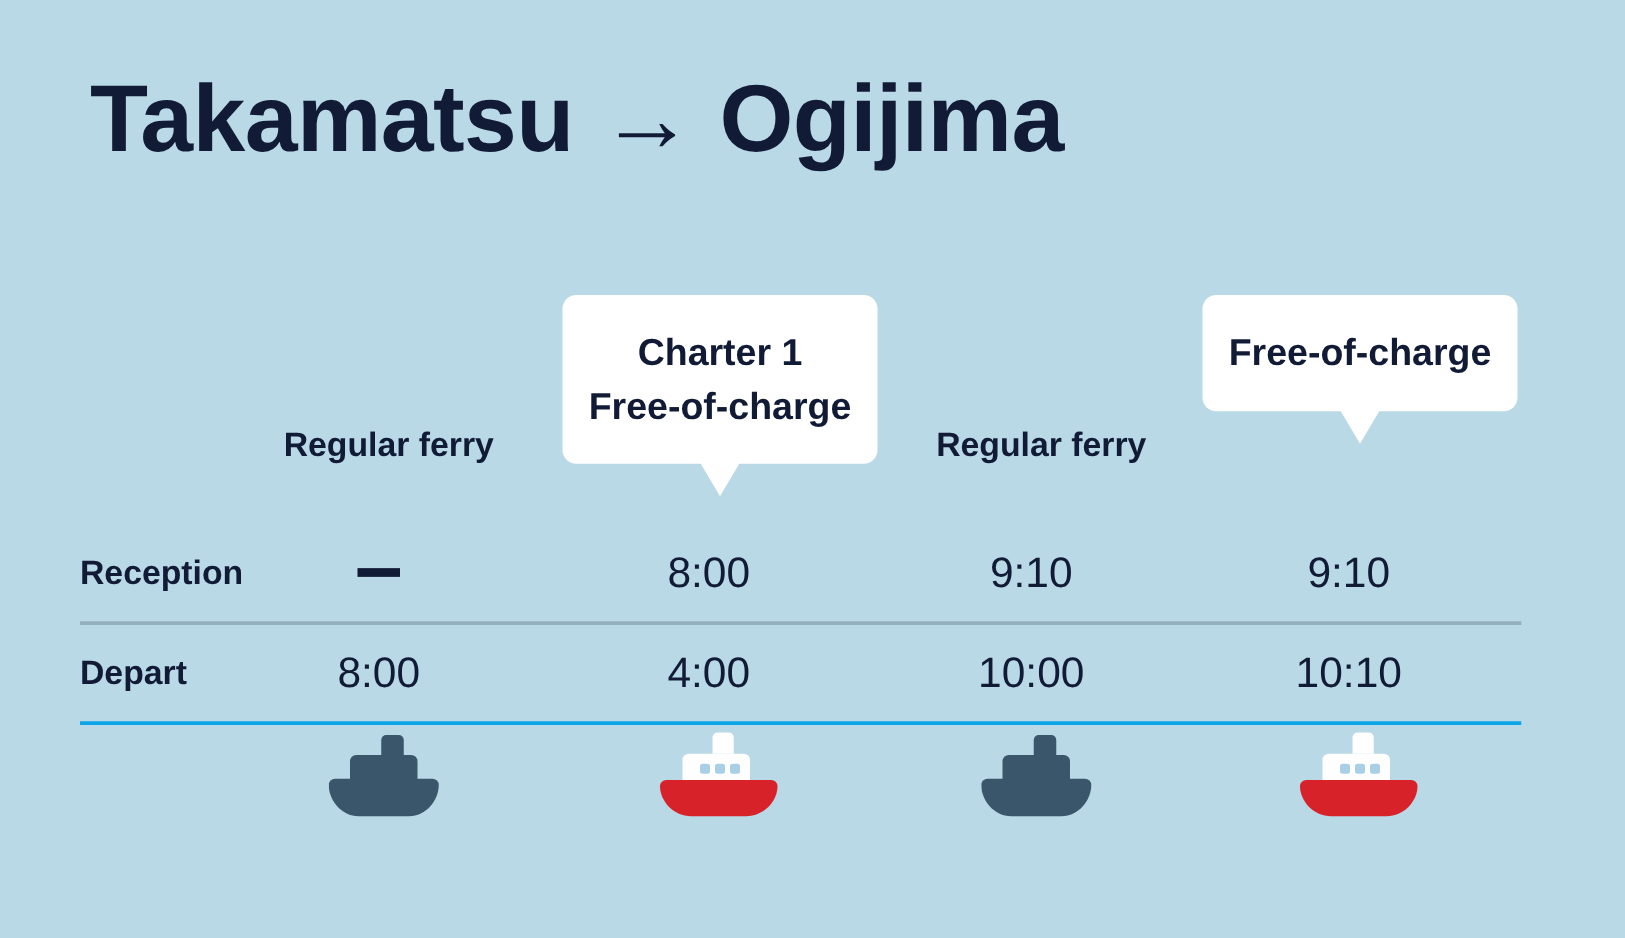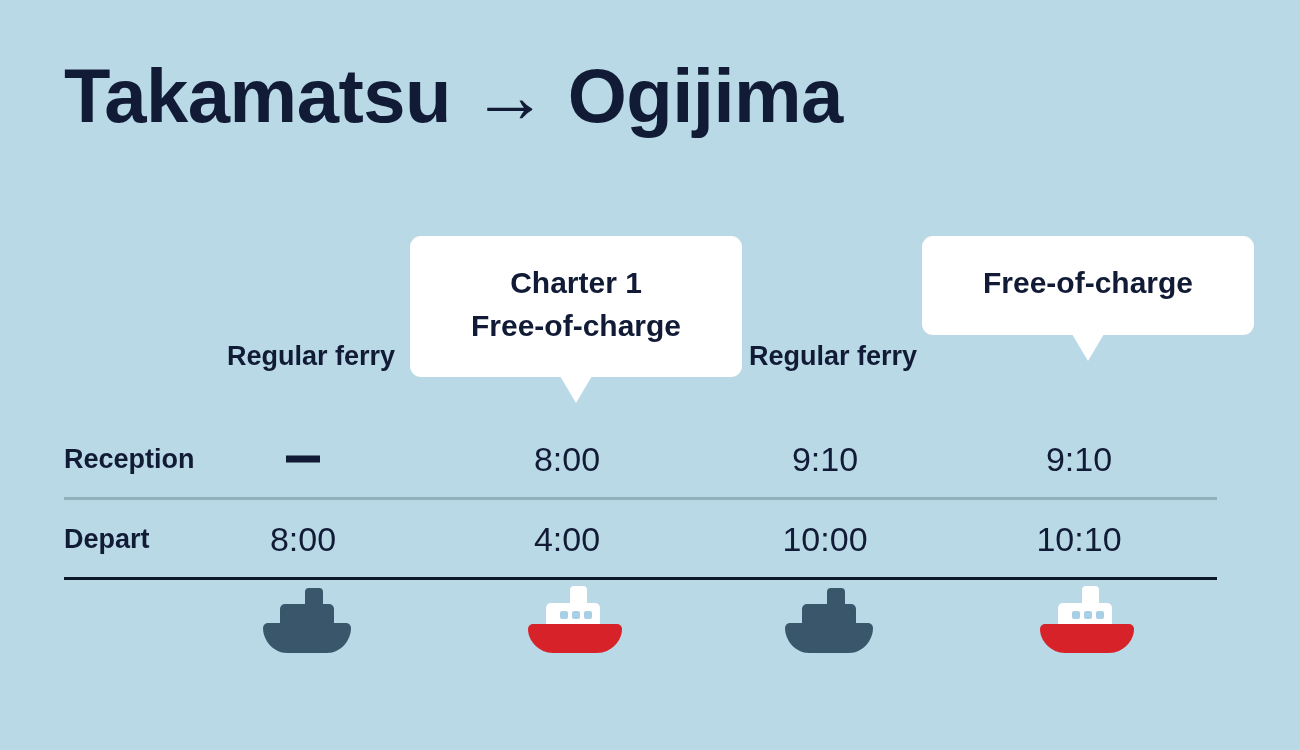--- a/index.html
+++ b/index.html
@@ -19,21 +19,21 @@
   .poster {
     position: relative;
     width: 1300px;
     height: 750px;
     background: #b8d9e5;
   }
 
   
   .title {
     position: absolute;
-    left: 64px;
+    left: 72px;
     top: 56px;
     font-size: 76px;
     font-weight: bold;
     letter-spacing: -0.5px;
     color: #121b36;
     white-space: nowrap;
     line-height: 1.05;
   }
 
   
@@ -45,25 +45,25 @@
     text-align: right;
     transform: translateX(-50%);
     white-space: nowrap;
   }
   .col-label.c1 { left: 311px; top: 341px; }
   .col-label.c3 { left: 833px; top: 341px; }
 
   
   .bubble {
     position: absolute;
-    width: 332px;
+    width: 252px;
     top: 236px;
     background: #ffffff;
     border-radius: 11px;
-    padding: 26px 10px 30px 10px;
+    padding: 26px 10px 24px 10px;
     box-sizing: border-box;
     text-align: center;
     transform: translateX(-50%);
   }
   .bubble.b1 { left: 576px; }
   .bubble.b2 { left: 1088px; }
 
   .bubble-line {
     font-size: 30px;
     font-weight: bold;
@@ -89,21 +89,21 @@
     position: absolute;
     left: 64px;
     top: 420px;
     width: 1153px;
   }
   .trow {
     position: relative;
     height: 77px;
     border-bottom: 3px solid #93b0bd;
   }
-  .trow.last { border-bottom: 3px solid #0f172a; }
+  .trow.last { border-bottom: 3px solid #0ea5e9; }
 
   .row-label {
     position: absolute;
     left: 0;
     top: 50%;
     transform: translateY(-50%);
     font-size: 27px;
     font-weight: bold;
     color: #121b36;
     white-space: nowrap;

